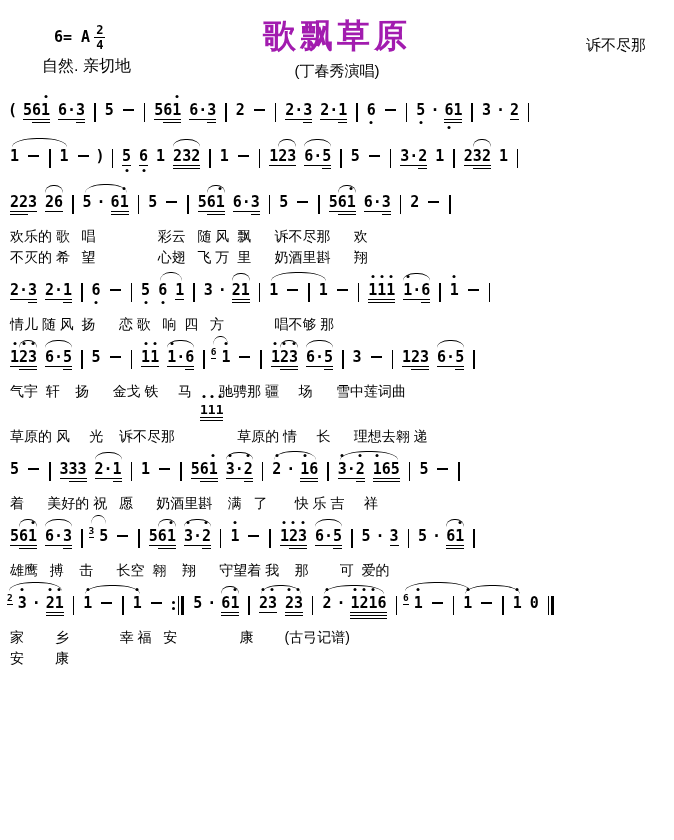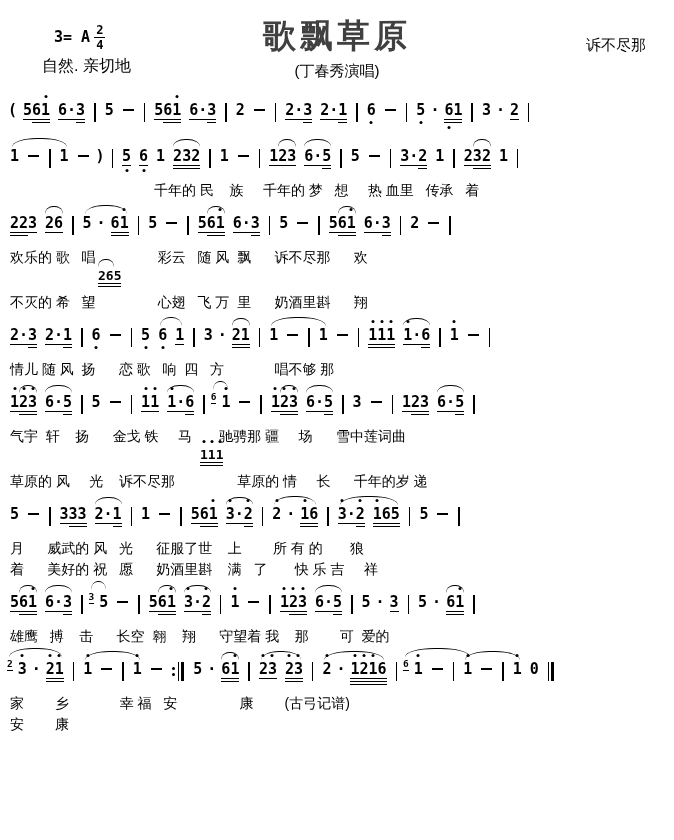--- a/index.html
+++ b/index.html
@@ -1,20 +1,20 @@
 <!DOCTYPE html>
 <html><head>
 <meta charset="utf-8">
 <style>
   html,body{margin:0;padding:0;background:#fff}
   .sheet{width:674px;height:840px;box-sizing:border-box;overflow:hidden;background:#fff;color:#000;
          font-family:"Liberation Sans",sans-serif;padding:0 6px}
   
   .hdr{position:relative;height:88px}
-  .title{text-align:center;font-size:33px;font-weight:bold;color:#404040;letter-spacing:4px;padding-top:14px}
+  .title{text-align:center;font-size:33px;font-weight:bold;color:#a21caf;letter-spacing:4px;padding-top:14px}
   .perf{text-align:center;font-size:15px;margin-top:3px;font-weight:500}
   .keyblock{position:absolute;left:48px;top:24px;font-size:15px;font-weight:bold;
             font-family:"DejaVu Sans Mono",monospace}
   .frac{display:inline-block;text-align:center;vertical-align:middle;font-size:12px;line-height:1;margin-left:4px}
   .frac .num{display:block;border-bottom:1.5px solid #000;padding:0 2px 1px}
   .frac .den{display:block;padding-top:1px}
   .tempo{position:absolute;left:36px;top:56px;font-size:16px;font-weight:500}
   .credit{position:absolute;right:22px;top:36px;font-size:15px;font-weight:500}
   
   .noteline{position:relative;white-space:nowrap;font-family:"DejaVu Sans Mono",monospace;
@@ -42,52 +42,49 @@
   .lyric{white-space:pre;font-size:14px;line-height:1.5;font-weight:500}
 </style>
 </head>
 <body>
 
 <div class="sheet">
   <div class="hdr">
     <div class="title">歌飘草原</div>
     <div class="perf">(丁春秀演唱)</div>
     <div class="keyblock">
-      <span>3= A</span><span class="frac"><span class="num">2</span><span class="den">4</span></span>
+      <span>6= A</span><span class="frac"><span class="num">2</span><span class="den">4</span></span>
     </div>
     <div class="tempo">自然. 亲切地</div>
     <div class="credit">诉不尽那</div>
   </div>
   <div id="score">
       <div class="system">
         <div class="noteline"><span class="paren">(</span><span class="grp"><span class="gn">5</span><span class="gn">6</span><span class="gn">1</span><i class="od" style="left: 2.5ch; transform: translateX(-50%); top: -8px;"></i><i class="beam" style="left: 0ch; width: 3ch; bottom: -2px;"></i><i class="beam" style="left: 1ch; width: 2ch; bottom: -5px;"></i></span><span class="grp"><span class="gn">6</span><span class="gn">·</span><span class="gn">3</span><i class="beam" style="left: 0ch; width: 3ch; bottom: -2px;"></i><i class="beam" style="left: 2ch; width: 1ch; bottom: -5px;"></i></span><span class="bar"><i class="bline thin"></i></span><span class="nt">5</span><span class="dash"></span><span class="bar"><i class="bline thin"></i></span><span class="grp"><span class="gn">5</span><span class="gn">6</span><span class="gn">1</span><i class="od" style="left: 2.5ch; transform: translateX(-50%); top: -8px;"></i><i class="beam" style="left: 0ch; width: 3ch; bottom: -2px;"></i><i class="beam" style="left: 1ch; width: 2ch; bottom: -5px;"></i></span><span class="grp"><span class="gn">6</span><span class="gn">·</span><span class="gn">3</span><i class="beam" style="left: 0ch; width: 3ch; bottom: -2px;"></i><i class="beam" style="left: 2ch; width: 1ch; bottom: -5px;"></i></span><span class="bar"><i class="bline thin"></i></span><span class="nt">2</span><span class="dash"></span><span class="bar"><i class="bline thin"></i></span><span class="grp"><span class="gn">2</span><span class="gn">·</span><span class="gn">3</span><i class="beam" style="left: 0ch; width: 3ch; bottom: -2px;"></i><i class="beam" style="left: 2ch; width: 1ch; bottom: -5px;"></i></span><span class="grp"><span class="gn">2</span><span class="gn">·</span><span class="gn">1</span><i class="beam" style="left: 0ch; width: 3ch; bottom: -2px;"></i><i class="beam" style="left: 2ch; width: 1ch; bottom: -5px;"></i></span><span class="bar"><i class="bline thin"></i></span><span class="nt">6<i class="od" style="left: 50%; transform: translateX(-50%); bottom: -6px;"></i></span><span class="dash"></span><span class="bar"><i class="bline thin"></i></span><span class="nt">5<i class="od" style="left: 50%; transform: translateX(-50%); bottom: -6px;"></i></span><span class="nt sep">·</span><span class="grp"><span class="gn">6</span><i class="od" style="left: 0.5ch; transform: translateX(-50%); bottom: -11px;"></i><span class="gn">1</span><i class="beam" style="left: 0ch; width: 2ch; bottom: -2px;"></i><i class="beam" style="left: 0ch; width: 2ch; bottom: -5px;"></i></span><span class="bar"><i class="bline thin"></i></span><span class="nt">3</span><span class="nt sep">·</span><span class="grp"><span class="gn">2</span><i class="beam" style="left: 0ch; width: 1ch; bottom: -2px;"></i></span><span class="bar"><i class="bline thin"></i></span></div>
       </div>
       <div class="system">
         <div class="noteline"><span class="nt">1</span><span class="dash"></span><span class="bar"><i class="bline thin"></i></span><span class="nt">1</span><span class="dash"></span><span class="paren">)</span><span class="bar"><i class="bline thin"></i></span><span class="grp"><span class="gn">5</span><i class="od" style="left: 0.5ch; transform: translateX(-50%); bottom: -8px;"></i><i class="beam" style="left: 0ch; width: 1ch; bottom: -2px;"></i></span><span class="grp"><span class="gn">6</span><i class="od" style="left: 0.5ch; transform: translateX(-50%); bottom: -8px;"></i><i class="beam" style="left: 0ch; width: 1ch; bottom: -2px;"></i></span><span class="nt">1</span><span class="grp"><span class="gn">2</span><span class="gn">3</span><span class="gn">2</span><i class="beam" style="left: 0ch; width: 3ch; bottom: -2px;"></i><i class="beam" style="left: 0ch; width: 3ch; bottom: -5px;"></i><i class="slur" style="left: 0ch; width: 3ch;"></i></span><span class="bar"><i class="bline thin"></i></span><span class="nt">1</span><span class="dash"></span><span class="bar"><i class="bline thin"></i></span><span class="grp"><span class="gn">1</span><span class="gn">2</span><span class="gn">3</span><i class="beam" style="left: 0ch; width: 3ch; bottom: -2px;"></i><i class="slur" style="left: 1ch; width: 2ch;"></i></span><span class="grp"><span class="gn">6</span><span class="gn">·</span><span class="gn">5</span><i class="beam" style="left: 0ch; width: 3ch; bottom: -2px;"></i><i class="beam" style="left: 2ch; width: 1ch; bottom: -5px;"></i><i class="slur" style="left: 0ch; width: 3ch;"></i></span><span class="bar"><i class="bline thin"></i></span><span class="nt">5</span><span class="dash"></span><span class="bar"><i class="bline thin"></i></span><span class="grp"><span class="gn">3</span><span class="gn">·</span><span class="gn">2</span><i class="beam" style="left: 0ch; width: 3ch; bottom: -2px;"></i><i class="beam" style="left: 2ch; width: 1ch; bottom: -5px;"></i></span><span class="nt">1</span><span class="bar"><i class="bline thin"></i></span><span class="grp"><span class="gn">2</span><span class="gn">3</span><span class="gn">2</span><i class="beam" style="left: 0ch; width: 3ch; bottom: -2px;"></i><i class="beam" style="left: 1ch; width: 2ch; bottom: -5px;"></i><i class="slur" style="left: 1ch; width: 2ch;"></i></span><span class="nt">1</span><span class="bar"><i class="bline thin"></i></span><i class="arc" style="left: 6px; width: 55px; top: 4px;"></i></div>
-        <div class="lyric" style="padding-left: 148px;">千年的 民    族     千年的 梦   想     热 血里   传承   着</div>
       </div>
       <div class="system">
         <div class="noteline"><span class="grp"><span class="gn">2</span><span class="gn">2</span><span class="gn">3</span><i class="beam" style="left: 0ch; width: 3ch; bottom: -2px;"></i><i class="beam" style="left: 0ch; width: 2ch; bottom: -5px;"></i></span><span class="grp"><span class="gn">2</span><span class="gn">6</span><i class="beam" style="left: 0ch; width: 2ch; bottom: -2px;"></i><i class="slur" style="left: 0ch; width: 2ch;"></i></span><span class="bar"><i class="bline thin"></i></span><span class="nt">5</span><span class="nt sep">·</span><span class="grp"><span class="gn">6</span><span class="gn">1</span><i class="od" style="left: 1.5ch; transform: translateX(-50%); top: -8px;"></i><i class="beam" style="left: 0ch; width: 2ch; bottom: -2px;"></i><i class="beam" style="left: 0ch; width: 2ch; bottom: -5px;"></i></span><span class="bar"><i class="bline thin"></i></span><span class="nt">5</span><span class="dash"></span><span class="bar"><i class="bline thin"></i></span><span class="grp"><span class="gn">5</span><span class="gn">6</span><span class="gn">1</span><i class="od" style="left: 2.5ch; transform: translateX(-50%); top: -8px;"></i><i class="beam" style="left: 0ch; width: 3ch; bottom: -2px;"></i><i class="beam" style="left: 1ch; width: 2ch; bottom: -5px;"></i><i class="slur" style="left: 1ch; width: 2ch;"></i></span><span class="grp"><span class="gn">6</span><span class="gn">·</span><span class="gn">3</span><i class="beam" style="left: 0ch; width: 3ch; bottom: -2px;"></i><i class="beam" style="left: 2ch; width: 1ch; bottom: -5px;"></i></span><span class="bar"><i class="bline thin"></i></span><span class="nt">5</span><span class="dash"></span><span class="bar"><i class="bline thin"></i></span><span class="grp"><span class="gn">5</span><span class="gn">6</span><span class="gn">1</span><i class="od" style="left: 2.5ch; transform: translateX(-50%); top: -8px;"></i><i class="beam" style="left: 0ch; width: 3ch; bottom: -2px;"></i><i class="beam" style="left: 1ch; width: 2ch; bottom: -5px;"></i><i class="slur" style="left: 1ch; width: 2ch;"></i></span><span class="grp"><span class="gn">6</span><span class="gn">·</span><span class="gn">3</span><i class="beam" style="left: 0ch; width: 3ch; bottom: -2px;"></i><i class="beam" style="left: 2ch; width: 1ch; bottom: -5px;"></i></span><span class="bar"><i class="bline thin"></i></span><span class="nt">2</span><span class="dash"></span><span class="bar"><i class="bline thin"></i></span><i class="arc" style="left: 79px; width: 42px; top: 4px;"></i></div>
         <div class="lyric" style="padding-left: 4px;">欢乐的 歌   唱                彩云   随 风  飘      诉不尽那      欢</div>
-        <div class="noteline inset" style="padding-left: 88px;"><span class="grp"><span class="gn">2</span><span class="gn">6</span><span class="gn">5</span><i class="beam" style="left: 0ch; width: 3ch; bottom: -2px;"></i><i class="beam" style="left: 0ch; width: 3ch; bottom: -5px;"></i><i class="slur" style="left: 0ch; width: 2ch;"></i></span></div>
         <div class="lyric" style="padding-left: 4px;">不灭的 希   望                心翅   飞 万  里      奶酒里斟      翔</div>
       </div>
       <div class="system">
         <div class="noteline"><span class="grp"><span class="gn">2</span><span class="gn">·</span><span class="gn">3</span><i class="beam" style="left: 0ch; width: 3ch; bottom: -2px;"></i><i class="beam" style="left: 2ch; width: 1ch; bottom: -5px;"></i></span><span class="grp"><span class="gn">2</span><span class="gn">·</span><span class="gn">1</span><i class="beam" style="left: 0ch; width: 3ch; bottom: -2px;"></i><i class="beam" style="left: 2ch; width: 1ch; bottom: -5px;"></i></span><span class="bar"><i class="bline thin"></i></span><span class="nt">6<i class="od" style="left: 50%; transform: translateX(-50%); bottom: -6px;"></i></span><span class="dash"></span><span class="bar"><i class="bline thin"></i></span><span class="nt">5<i class="od" style="left: 50%; transform: translateX(-50%); bottom: -6px;"></i></span><span class="nt">6<i class="od" style="left: 50%; transform: translateX(-50%); bottom: -6px;"></i></span><span class="grp"><span class="gn">1</span><i class="beam" style="left: 0ch; width: 1ch; bottom: -2px;"></i></span><span class="bar"><i class="bline thin"></i></span><span class="nt">3</span><span class="nt sep">·</span><span class="grp"><span class="gn">2</span><span class="gn">1</span><i class="beam" style="left: 0ch; width: 2ch; bottom: -2px;"></i><i class="beam" style="left: 0ch; width: 2ch; bottom: -5px;"></i><i class="slur" style="left: 0ch; width: 2ch;"></i></span><span class="bar"><i class="bline thin"></i></span><span class="nt">1</span><span class="dash"></span><span class="bar"><i class="bline thin"></i></span><span class="nt">1</span><span class="dash"></span><span class="bar"><i class="bline thin"></i></span><span class="grp"><span class="gn">1</span><i class="od" style="left: 0.5ch; transform: translateX(-50%); top: -8px;"></i><span class="gn">1</span><i class="od" style="left: 1.5ch; transform: translateX(-50%); top: -8px;"></i><span class="gn">1</span><i class="od" style="left: 2.5ch; transform: translateX(-50%); top: -8px;"></i><i class="beam" style="left: 0ch; width: 3ch; bottom: -2px;"></i><i class="beam" style="left: 0ch; width: 3ch; bottom: -5px;"></i></span><span class="grp"><span class="gn">1</span><i class="od" style="left: 0.5ch; transform: translateX(-50%); top: -8px;"></i><span class="gn">·</span><span class="gn">6</span><i class="beam" style="left: 0ch; width: 3ch; bottom: -2px;"></i><i class="beam" style="left: 2ch; width: 1ch; bottom: -5px;"></i><i class="slur" style="left: 0ch; width: 3ch;"></i></span><span class="bar"><i class="bline thin"></i></span><span class="nt">1<i class="od" style="left: 50%; transform: translateX(-50%); top: -8px;"></i></span><span class="dash"></span><span class="bar"><i class="bline thin"></i></span><i class="arc" style="left: 154px; width: 22px; top: 4px;"></i><i class="arc" style="left: 265px; width: 55px; top: 4px;"></i></div>
         <div class="lyric" style="padding-left: 4px;">情儿 随 风  扬      恋 歌   响  四   方             唱不够 那</div>
       </div>
       <div class="system">
         <div class="noteline"><span class="grp"><span class="gn">1</span><i class="od" style="left: 0.5ch; transform: translateX(-50%); top: -8px;"></i><span class="gn">2</span><i class="od" style="left: 1.5ch; transform: translateX(-50%); top: -8px;"></i><span class="gn">3</span><i class="od" style="left: 2.5ch; transform: translateX(-50%); top: -8px;"></i><i class="beam" style="left: 0ch; width: 3ch; bottom: -2px;"></i><i class="beam" style="left: 1ch; width: 2ch; bottom: -5px;"></i><i class="slur" style="left: 1ch; width: 2ch;"></i></span><span class="grp"><span class="gn">6</span><span class="gn">·</span><span class="gn">5</span><i class="beam" style="left: 0ch; width: 3ch; bottom: -2px;"></i><i class="beam" style="left: 2ch; width: 1ch; bottom: -5px;"></i><i class="slur" style="left: 0ch; width: 3ch;"></i></span><span class="bar"><i class="bline thin"></i></span><span class="nt">5</span><span class="dash"></span><span class="bar"><i class="bline thin"></i></span><span class="grp"><span class="gn">1</span><i class="od" style="left: 0.5ch; transform: translateX(-50%); top: -8px;"></i><span class="gn">1</span><i class="od" style="left: 1.5ch; transform: translateX(-50%); top: -8px;"></i><i class="beam" style="left: 0ch; width: 2ch; bottom: -2px;"></i></span><span class="grp"><span class="gn">1</span><i class="od" style="left: 0.5ch; transform: translateX(-50%); top: -8px;"></i><span class="gn">·</span><span class="gn">6</span><i class="beam" style="left: 0ch; width: 3ch; bottom: -2px;"></i><i class="beam" style="left: 2ch; width: 1ch; bottom: -5px;"></i><i class="slur" style="left: 0ch; width: 3ch;"></i></span><span class="bar"><i class="bline thin"></i></span><span class="grace">6</span><span class="nt">1<i class="od" style="left: 50%; transform: translateX(-50%); top: -8px;"></i></span><span class="dash"></span><span class="bar"><i class="bline thin"></i></span><span class="grp"><span class="gn">1</span><i class="od" style="left: 0.5ch; transform: translateX(-50%); top: -8px;"></i><span class="gn">2</span><i class="od" style="left: 1.5ch; transform: translateX(-50%); top: -8px;"></i><span class="gn">3</span><i class="od" style="left: 2.5ch; transform: translateX(-50%); top: -8px;"></i><i class="beam" style="left: 0ch; width: 3ch; bottom: -2px;"></i><i class="beam" style="left: 1ch; width: 2ch; bottom: -5px;"></i><i class="slur" style="left: 1ch; width: 2ch;"></i></span><span class="grp"><span class="gn">6</span><span class="gn">·</span><span class="gn">5</span><i class="beam" style="left: 0ch; width: 3ch; bottom: -2px;"></i><i class="beam" style="left: 2ch; width: 1ch; bottom: -5px;"></i><i class="slur" style="left: 0ch; width: 3ch;"></i></span><span class="bar"><i class="bline thin"></i></span><span class="nt">3</span><span class="dash"></span><span class="bar"><i class="bline thin"></i></span><span class="grp"><span class="gn">1</span><span class="gn">2</span><span class="gn">3</span><i class="beam" style="left: 0ch; width: 3ch; bottom: -2px;"></i><i class="beam" style="left: 1ch; width: 2ch; bottom: -5px;"></i></span><span class="grp"><span class="gn">6</span><span class="gn">·</span><span class="gn">5</span><i class="beam" style="left: 0ch; width: 3ch; bottom: -2px;"></i><i class="beam" style="left: 2ch; width: 1ch; bottom: -5px;"></i><i class="slur" style="left: 0ch; width: 3ch;"></i></span><span class="bar"><i class="bline thin"></i></span><i class="arc" style="left: 207px; width: 15px; top: 1px;"></i></div>
         <div class="lyric" style="padding-left: 4px;">气宇  轩    扬      金戈 铁     马       驰骋那 疆     场      雪中莲词曲</div>
         <div class="noteline inset" style="padding-left: 190px;"><span class="grp"><span class="gn">1</span><i class="od" style="left: 0.5ch; transform: translateX(-50%); top: -8px;"></i><span class="gn">1</span><i class="od" style="left: 1.5ch; transform: translateX(-50%); top: -8px;"></i><span class="gn">1</span><i class="od" style="left: 2.5ch; transform: translateX(-50%); top: -8px;"></i><i class="beam" style="left: 0ch; width: 3ch; bottom: -2px;"></i><i class="beam" style="left: 0ch; width: 3ch; bottom: -5px;"></i></span></div>
-        <div class="lyric" style="padding-left: 4px;">草原的 风     光    诉不尽那                草原的 情     长      千年的岁 递</div>
+        <div class="lyric" style="padding-left: 4px;">草原的 风     光    诉不尽那                草原的 情     长      理想去翱 递</div>
       </div>
       <div class="system">
         <div class="noteline"><span class="nt">5</span><span class="dash"></span><span class="bar"><i class="bline thin"></i></span><span class="grp"><span class="gn">3</span><span class="gn">3</span><span class="gn">3</span><i class="beam" style="left: 0ch; width: 3ch; bottom: -2px;"></i><i class="beam" style="left: 1ch; width: 2ch; bottom: -5px;"></i></span><span class="grp"><span class="gn">2</span><span class="gn">·</span><span class="gn">1</span><i class="beam" style="left: 0ch; width: 3ch; bottom: -2px;"></i><i class="beam" style="left: 2ch; width: 1ch; bottom: -5px;"></i><i class="slur" style="left: 0ch; width: 3ch;"></i></span><span class="bar"><i class="bline thin"></i></span><span class="nt">1</span><span class="dash"></span><span class="bar"><i class="bline thin"></i></span><span class="grp"><span class="gn">5</span><span class="gn">6</span><span class="gn">1</span><i class="od" style="left: 2.5ch; transform: translateX(-50%); top: -8px;"></i><i class="beam" style="left: 0ch; width: 3ch; bottom: -2px;"></i><i class="beam" style="left: 1ch; width: 2ch; bottom: -5px;"></i></span><span class="grp"><span class="gn">3</span><i class="od" style="left: 0.5ch; transform: translateX(-50%); top: -8px;"></i><span class="gn">·</span><span class="gn">2</span><i class="od" style="left: 2.5ch; transform: translateX(-50%); top: -8px;"></i><i class="beam" style="left: 0ch; width: 3ch; bottom: -2px;"></i><i class="beam" style="left: 2ch; width: 1ch; bottom: -5px;"></i><i class="slur" style="left: 0ch; width: 3ch;"></i></span><span class="bar"><i class="bline thin"></i></span><span class="nt">2<i class="od" style="left: 50%; transform: translateX(-50%); top: -8px;"></i></span><span class="nt sep">·</span><span class="grp"><span class="gn">1</span><i class="od" style="left: 0.5ch; transform: translateX(-50%); top: -8px;"></i><span class="gn">6</span><i class="beam" style="left: 0ch; width: 2ch; bottom: -2px;"></i><i class="beam" style="left: 0ch; width: 2ch; bottom: -5px;"></i></span><span class="bar"><i class="bline thin"></i></span><span class="grp"><span class="gn">3</span><i class="od" style="left: 0.5ch; transform: translateX(-50%); top: -8px;"></i><span class="gn">·</span><span class="gn">2</span><i class="od" style="left: 2.5ch; transform: translateX(-50%); top: -8px;"></i><i class="beam" style="left: 0ch; width: 3ch; bottom: -2px;"></i><i class="beam" style="left: 2ch; width: 1ch; bottom: -5px;"></i></span><span class="grp"><span class="gn">1</span><i class="od" style="left: 0.5ch; transform: translateX(-50%); top: -8px;"></i><span class="gn">6</span><span class="gn">5</span><i class="beam" style="left: 0ch; width: 3ch; bottom: -2px;"></i><i class="beam" style="left: 0ch; width: 3ch; bottom: -5px;"></i></span><span class="bar"><i class="bline thin"></i></span><span class="nt">5</span><span class="dash"></span><span class="bar"><i class="bline thin"></i></span><i class="arc" style="left: 268px; width: 42px; top: 4px;"></i><i class="arc" style="left: 334px; width: 58px; top: 4px;"></i></div>
-        <div class="lyric" style="padding-left: 4px;">月      威武的 风   光      征服了世    上        所 有 的       狼</div>
         <div class="lyric" style="padding-left: 4px;">着      美好的 祝   愿      奶酒里斟    满   了       快 乐 吉     祥</div>
       </div>
       <div class="system">
         <div class="noteline"><span class="grp"><span class="gn">5</span><span class="gn">6</span><span class="gn">1</span><i class="od" style="left: 2.5ch; transform: translateX(-50%); top: -8px;"></i><i class="beam" style="left: 0ch; width: 3ch; bottom: -2px;"></i><i class="beam" style="left: 1ch; width: 2ch; bottom: -5px;"></i><i class="slur" style="left: 1ch; width: 2ch;"></i></span><span class="grp"><span class="gn">6</span><span class="gn">·</span><span class="gn">3</span><i class="beam" style="left: 0ch; width: 3ch; bottom: -2px;"></i><i class="beam" style="left: 2ch; width: 1ch; bottom: -5px;"></i><i class="slur" style="left: 0ch; width: 3ch;"></i></span><span class="bar"><i class="bline thin"></i></span><span class="grace">3</span><span class="nt">5</span><span class="dash"></span><span class="bar"><i class="bline thin"></i></span><span class="grp"><span class="gn">5</span><span class="gn">6</span><span class="gn">1</span><i class="od" style="left: 2.5ch; transform: translateX(-50%); top: -8px;"></i><i class="beam" style="left: 0ch; width: 3ch; bottom: -2px;"></i><i class="beam" style="left: 1ch; width: 2ch; bottom: -5px;"></i><i class="slur" style="left: 1ch; width: 2ch;"></i></span><span class="grp"><span class="gn">3</span><i class="od" style="left: 0.5ch; transform: translateX(-50%); top: -8px;"></i><span class="gn">·</span><span class="gn">2</span><i class="od" style="left: 2.5ch; transform: translateX(-50%); top: -8px;"></i><i class="beam" style="left: 0ch; width: 3ch; bottom: -2px;"></i><i class="beam" style="left: 2ch; width: 1ch; bottom: -5px;"></i><i class="slur" style="left: 0ch; width: 3ch;"></i></span><span class="bar"><i class="bline thin"></i></span><span class="nt">1<i class="od" style="left: 50%; transform: translateX(-50%); top: -8px;"></i></span><span class="dash"></span><span class="bar"><i class="bline thin"></i></span><span class="grp"><span class="gn">1</span><i class="od" style="left: 0.5ch; transform: translateX(-50%); top: -8px;"></i><span class="gn">2</span><i class="od" style="left: 1.5ch; transform: translateX(-50%); top: -8px;"></i><span class="gn">3</span><i class="od" style="left: 2.5ch; transform: translateX(-50%); top: -8px;"></i><i class="beam" style="left: 0ch; width: 3ch; bottom: -2px;"></i><i class="beam" style="left: 1ch; width: 2ch; bottom: -5px;"></i></span><span class="grp"><span class="gn">6</span><span class="gn">·</span><span class="gn">5</span><i class="beam" style="left: 0ch; width: 3ch; bottom: -2px;"></i><i class="beam" style="left: 2ch; width: 1ch; bottom: -5px;"></i><i class="slur" style="left: 0ch; width: 3ch;"></i></span><span class="bar"><i class="bline thin"></i></span><span class="nt">5</span><span class="nt sep">·</span><span class="grp"><span class="gn">3</span><i class="beam" style="left: 0ch; width: 1ch; bottom: -2px;"></i></span><span class="bar"><i class="bline thin"></i></span><span class="nt">5</span><span class="nt sep">·</span><span class="grp"><span class="gn">6</span><span class="gn">1</span><i class="od" style="left: 1.5ch; transform: translateX(-50%); top: -8px;"></i><i class="beam" style="left: 0ch; width: 2ch; bottom: -2px;"></i><i class="beam" style="left: 0ch; width: 2ch; bottom: -5px;"></i><i class="slur" style="left: 0ch; width: 2ch;"></i></span><span class="bar"><i class="bline thin"></i></span><i class="arc" style="left: 85px; width: 15px; top: 1px;"></i></div>
         <div class="lyric" style="padding-left: 4px;">雄鹰   搏    击      长空  翱    翔      守望着 我    那        可  爱的</div>
       </div>
       <div class="system">
         <div class="noteline"><span class="grace">2</span><span class="nt">3<i class="od" style="left: 50%; transform: translateX(-50%); top: -8px;"></i></span><span class="nt sep">·</span><span class="grp"><span class="gn">2</span><i class="od" style="left: 0.5ch; transform: translateX(-50%); top: -8px;"></i><span class="gn">1</span><i class="od" style="left: 1.5ch; transform: translateX(-50%); top: -8px;"></i><i class="beam" style="left: 0ch; width: 2ch; bottom: -2px;"></i><i class="beam" style="left: 0ch; width: 2ch; bottom: -5px;"></i></span><span class="bar"><i class="bline thin"></i></span><span class="nt">1<i class="od" style="left: 50%; transform: translateX(-50%); top: -8px;"></i></span><span class="dash"></span><span class="bar"><i class="bline thin"></i></span><span class="nt">1<i class="od" style="left: 50%; transform: translateX(-50%); top: -8px;"></i></span><span class="dash"></span><span class="bar"><span class="rdots"><i class="rd"></i><i class="rd"></i></span><i class="bline thin"></i><i class="bline thick"></i></span><span class="nt">5</span><span class="nt sep">·</span><span class="grp"><span class="gn">6</span><span class="gn">1</span><i class="od" style="left: 1.5ch; transform: translateX(-50%); top: -8px;"></i><i class="beam" style="left: 0ch; width: 2ch; bottom: -2px;"></i><i class="beam" style="left: 0ch; width: 2ch; bottom: -5px;"></i><i class="slur" style="left: 0ch; width: 2ch;"></i></span><span class="bar"><i class="bline thin"></i></span><span class="grp"><span class="gn">2</span><i class="od" style="left: 0.5ch; transform: translateX(-50%); top: -8px;"></i><span class="gn">3</span><i class="od" style="left: 1.5ch; transform: translateX(-50%); top: -8px;"></i><i class="beam" style="left: 0ch; width: 2ch; bottom: -2px;"></i></span><span class="grp"><span class="gn">2</span><i class="od" style="left: 0.5ch; transform: translateX(-50%); top: -8px;"></i><span class="gn">3</span><i class="od" style="left: 1.5ch; transform: translateX(-50%); top: -8px;"></i><i class="beam" style="left: 0ch; width: 2ch; bottom: -2px;"></i><i class="beam" style="left: 0ch; width: 2ch; bottom: -5px;"></i></span><span class="bar"><i class="bline thin"></i></span><span class="nt">2<i class="od" style="left: 50%; transform: translateX(-50%); top: -8px;"></i></span><span class="nt sep">·</span><span class="grp"><span class="gn">1</span><i class="od" style="left: 0.5ch; transform: translateX(-50%); top: -8px;"></i><span class="gn">2</span><i class="od" style="left: 1.5ch; transform: translateX(-50%); top: -8px;"></i><span class="gn">1</span><i class="od" style="left: 2.5ch; transform: translateX(-50%); top: -8px;"></i><span class="gn">6</span><i class="beam" style="left: 0ch; width: 4ch; bottom: -2px;"></i><i class="beam" style="left: 0ch; width: 4ch; bottom: -5px;"></i><i class="beam" style="left: 0ch; width: 4ch; bottom: -8px;"></i></span><span class="bar"><i class="bline thin"></i></span><span class="grace">6</span><span class="nt">1<i class="od" style="left: 50%; transform: translateX(-50%); top: -8px;"></i></span><span class="dash"></span><span class="bar"><i class="bline thin"></i></span><span class="nt">1<i class="od" style="left: 50%; transform: translateX(-50%); top: -8px;"></i></span><span class="dash"></span><span class="bar"><i class="bline thin"></i></span><span class="nt">1<i class="od" style="left: 50%; transform: translateX(-50%); top: -8px;"></i></span><span class="nt">0</span><span class="bar"><i class="bline thin"></i><i class="bline thick"></i></span><i class="arc" style="left: 3px; width: 53px; top: 1px;"></i><i class="arc" style="left: 79px; width: 55px; top: 4px;"></i><i class="arc" style="left: 255px; width: 40px; top: 4px;"></i><i class="arc" style="left: 318px; width: 60px; top: 4px;"></i><i class="arc" style="left: 399px; width: 65px; top: 1px;"></i><i class="arc" style="left: 459px; width: 55px; top: 4px;"></i></div>
         <div class="lyric" style="padding-left: 4px;">家        乡             幸 福   安                康        (古弓记谱)</div>
         <div class="lyric" style="padding-left: 4px;">安        康</div>

